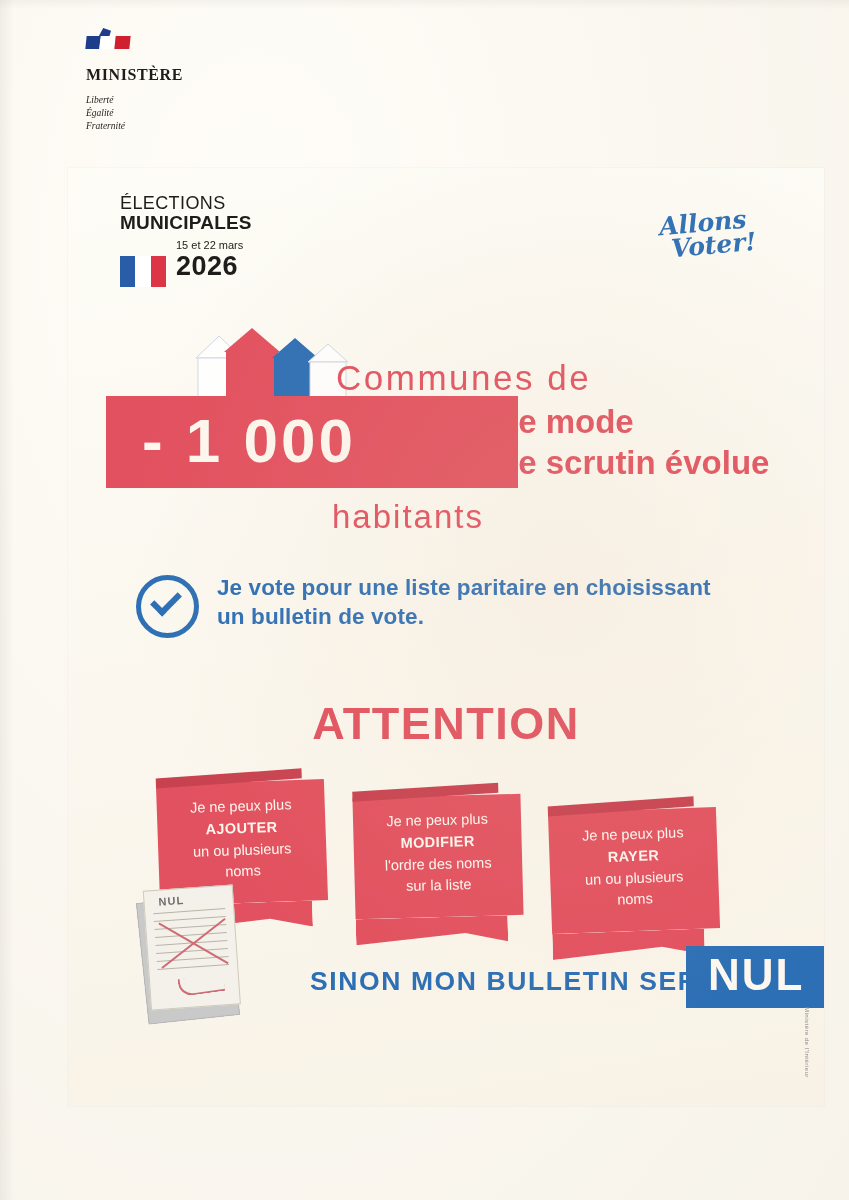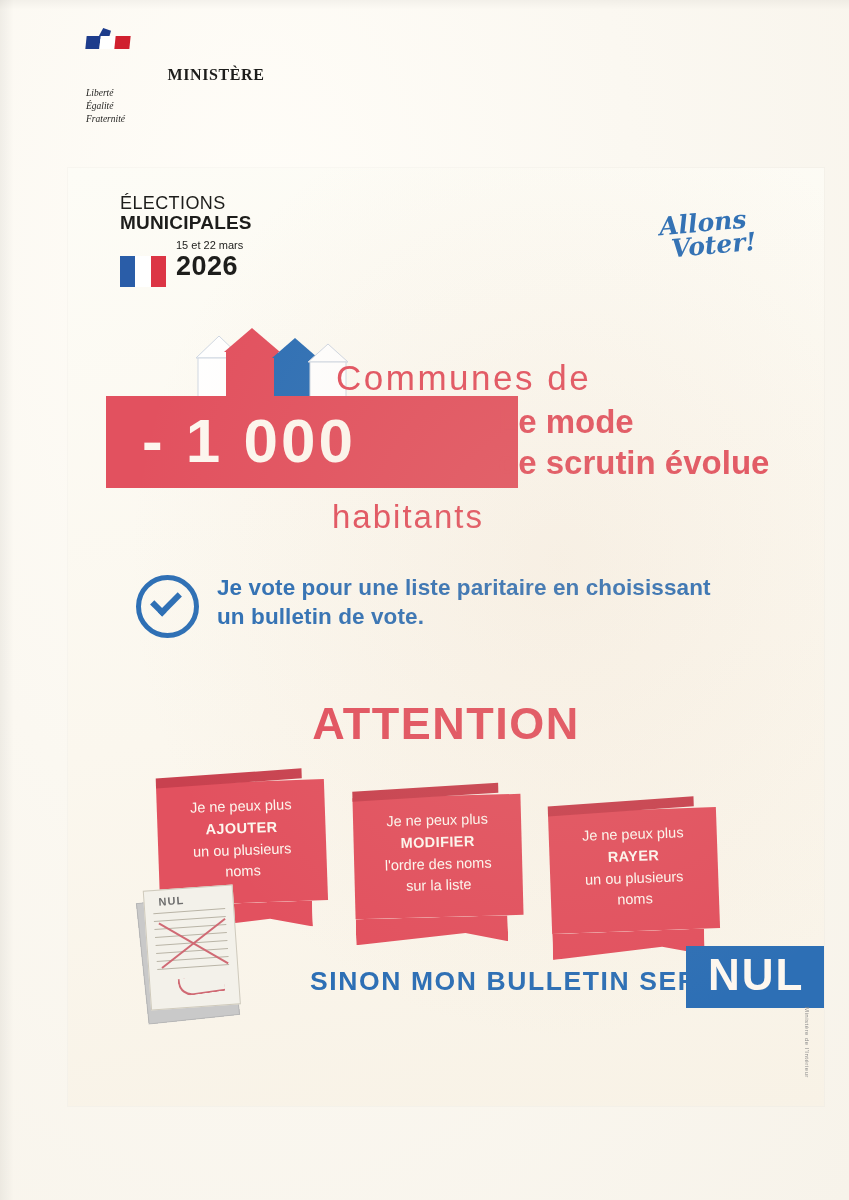--- a/index.html
+++ b/index.html
@@ -68,24 +68,23 @@
     clip-path: polygon(0 70%, 35% 0, 100% 25%, 80% 100%, 10% 100%);
   }
   .ministry-title {
     font-family: "Liberation Serif", serif;
     font-weight: bold;
     font-size: 16px;
     letter-spacing: 0.6px;
     line-height: 1.15;
     color: #1d1d1b;
     text-transform: uppercase;
-    text-align: center;
   }
   .devise {
-    margin-top: 3px;
+    margin-top: 10px;
     font-family: "Liberation Serif", serif;
     font-style: italic;
     font-size: 9.5px;
     line-height: 1.35;
     color: #1d1d1b;
   }
 
   
   .poster {
     position: absolute;

